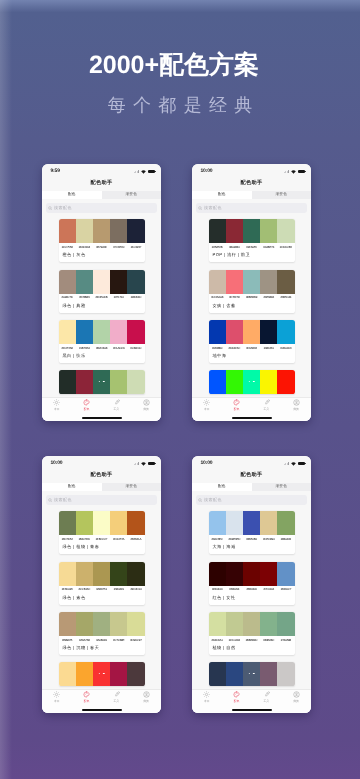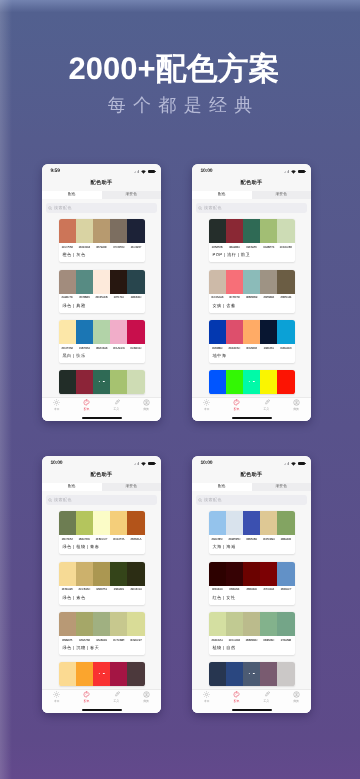--- a/index.html
+++ b/index.html
@@ -7,21 +7,21 @@
 body{width:360px;height:779px;overflow:hidden;
   font-family:"Liberation Sans","DejaVu Sans",sans-serif;
   -webkit-font-smoothing:antialiased;text-rendering:geometricPrecision;}
 #stage{position:relative;width:360px;height:779px;overflow:hidden;
   background:linear-gradient(180deg,#7383B0 0%,#52608F 1.6%,#555B8D 18%,#58528B 55%,#5E4A89 95%,#63498C 100%);}
 #leftglow{position:absolute;left:0;top:0;width:12px;height:779px;
   background:linear-gradient(90deg,rgba(255,255,255,.17),rgba(255,255,255,0));pointer-events:none;}
 
 
 .hero{position:absolute;left:0;top:0;width:360px;text-align:center;}
-.hero-title{position:absolute;left:0;top:53px;width:348px;font-size:31px;font-weight:bold;
+.hero-title{position:absolute;left:0;top:53px;width:348px;font-size:25px;font-weight:bold;
   color:#FFFFFF;letter-spacing:0px;line-height:1;}
 .hero-sub{position:absolute;left:0;top:96px;width:360px;font-size:18px;color:#B5B9D6;
   letter-spacing:7.3px;line-height:1;text-indent:7.3px;}
 
 
 .phone{position:absolute;width:119px;height:257px;background:#F7F7F7;border-radius:6px;
   overflow:hidden;box-shadow:0 3px 9px rgba(30,22,62,.40);}
 .scr{position:absolute;inset:0;background:#F7F7F7;display:flex;flex-direction:column;}
 
 

